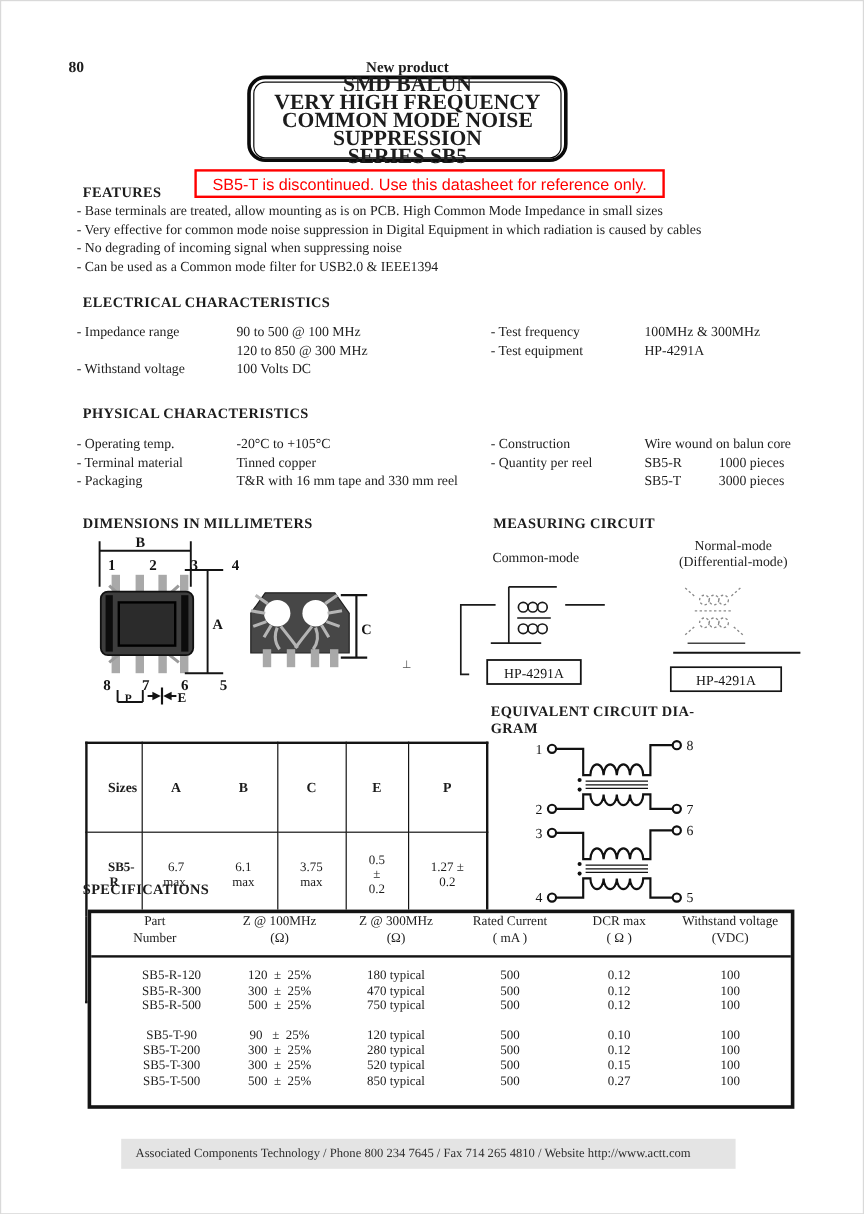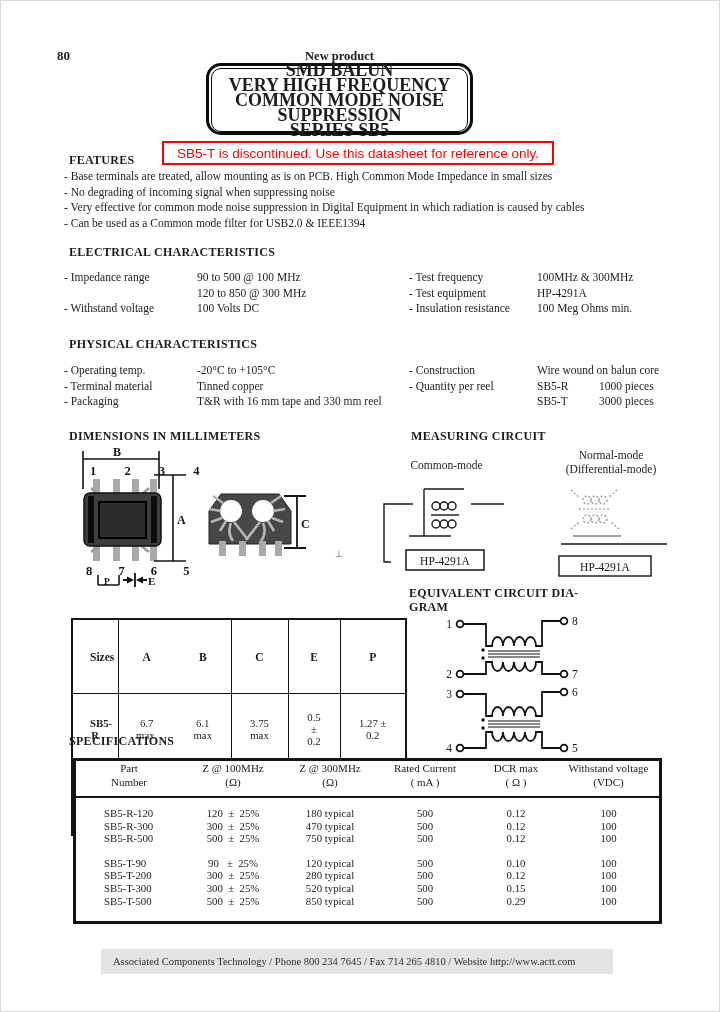--- a/index.html
+++ b/index.html
@@ -31,21 +31,21 @@
   table.dimtab td{height:31px;}
   .vr{border-right:1.6px solid #141414;}
   .rowname{font-weight:bold;}
   
   .spectab{border:3px solid #141414;box-sizing:border-box;background:#fff;}
   .spech{display:flex;padding-top:1px;}
   .spech .hc{text-align:center;font-size:11px;line-height:13.5px;}
   .specdiv{border-bottom:2px solid #141414;margin-top:7px;}
   .srow{display:flex;font-size:10.8px;line-height:12.6px;}
   .srow .c{text-align:center;}
-  .srow .c0{text-align:left;padding-left:28px;box-sizing:border-box;}
+  .srow .c0{text-align:center;padding-left:28px;box-sizing:border-box;}
   .pre{white-space:pre;}
   .c0{width:106px;}.c1{width:102px;}.c2{width:92px;}.c3{width:98px;}.c4{width:84px;}.c5{width:101px;}
   .footerbar{background:#e4e4e4;font-size:10.5px;line-height:25px;color:#2e2e2e;
         padding-left:12px;box-sizing:border-box;white-space:nowrap;}
   svg text{font-family:"Liberation Serif",serif;fill:#141414;}
 </style>
 </head>
 <body>
 
 <div class="page">
@@ -59,22 +59,22 @@
       <div>VERY HIGH FREQUENCY</div>
       <div>COMMON MODE NOISE SUPPRESSION</div>
       <div>SERIES  SB5</div>
     </div>
   </div>
 
   <div class="abs hdg" style="left:68px;top:152px;">FEATURES</div>
   <div class="abs notice" style="left:161px;top:140px;width:392px;height:24px;">SB5-T is discontinued. Use this datasheet for reference only.</div>
   <div class="abs bodytxt" style="left:63px;top:168px;width:620px;">
     <div>- Base terminals are treated, allow mounting as is on PCB.  High Common Mode Impedance in small sizes</div>
+    <div>- Very effective for common mode noise suppression in Digital Equipment in which radiation is caused by cables</div>
     <div>- No degrading of incoming signal when suppressing noise</div>
-    <div>- Very effective for common mode noise suppression in Digital Equipment in which radiation is caused by cables</div>
     <div>- Can be used as a Common mode filter for USB2.0 &amp;  IEEE1394</div>
   </div>
 
   <div class="abs hdg" style="left:68px;top:244px;">ELECTRICAL CHARACTERISTICS</div>
   <div class="abs" style="left:63px;top:269px;">
     <div class="charrow">
         <span class="lbl elabel">- Impedance range</span>
         <span class="v1">90 to 500 @ 100 MHz</span>
       </div>
     <div class="charrow">
@@ -87,24 +87,20 @@
       </div>
   </div>
   <div class="abs" style="left:408px;top:269px;">
     <div class="charrow">
         <span class="lbl rlabel">- Test frequency</span>
         <span class="v1">100MHz &amp; 300MHz</span>
       </div>
     <div class="charrow">
         <span class="lbl rlabel">- Test equipment</span>
         <span class="v1">HP-4291A</span>
-      </div>
-    <div class="charrow">
-        <span class="lbl rlabel">- Insulation resistance</span>
-        <span class="v1">100 Meg Ohms min.</span>
       </div>
   </div>
 
   <div class="abs hdg" style="left:68px;top:336px;">PHYSICAL CHARACTERISTICS</div>
   <div class="abs" style="left:63px;top:362px;">
     <div class="charrow">
         <span class="lbl elabel">- Operating temp.</span>
         <span class="v1">-20°C to +105°C</span>
       </div>
     <div class="charrow">
@@ -380,21 +376,21 @@
           <span class="c c2">520 typical</span>
           <span class="c c3">500</span>
           <span class="c c4">0.15</span>
           <span class="c c5">100</span>
         </div>
       <div class="srow">
           <span class="c c0">SB5-T-500</span>
           <span class="c c1 pre">500  ±  25%</span>
           <span class="c c2">850 typical</span>
           <span class="c c3">500</span>
-          <span class="c c4">0.29</span>
+          <span class="c c4">0.27</span>
           <span class="c c5">100</span>
         </div>
     </div>
   </div>
 
   <div class="abs footerbar" style="left:100px;top:948px;width:512px;height:25px;">Associated Components Technology / Phone 800 234 7645 / Fax 714 265 4810 / Website http://www.actt.com</div>
 
 </div>
 
 </body></html>

